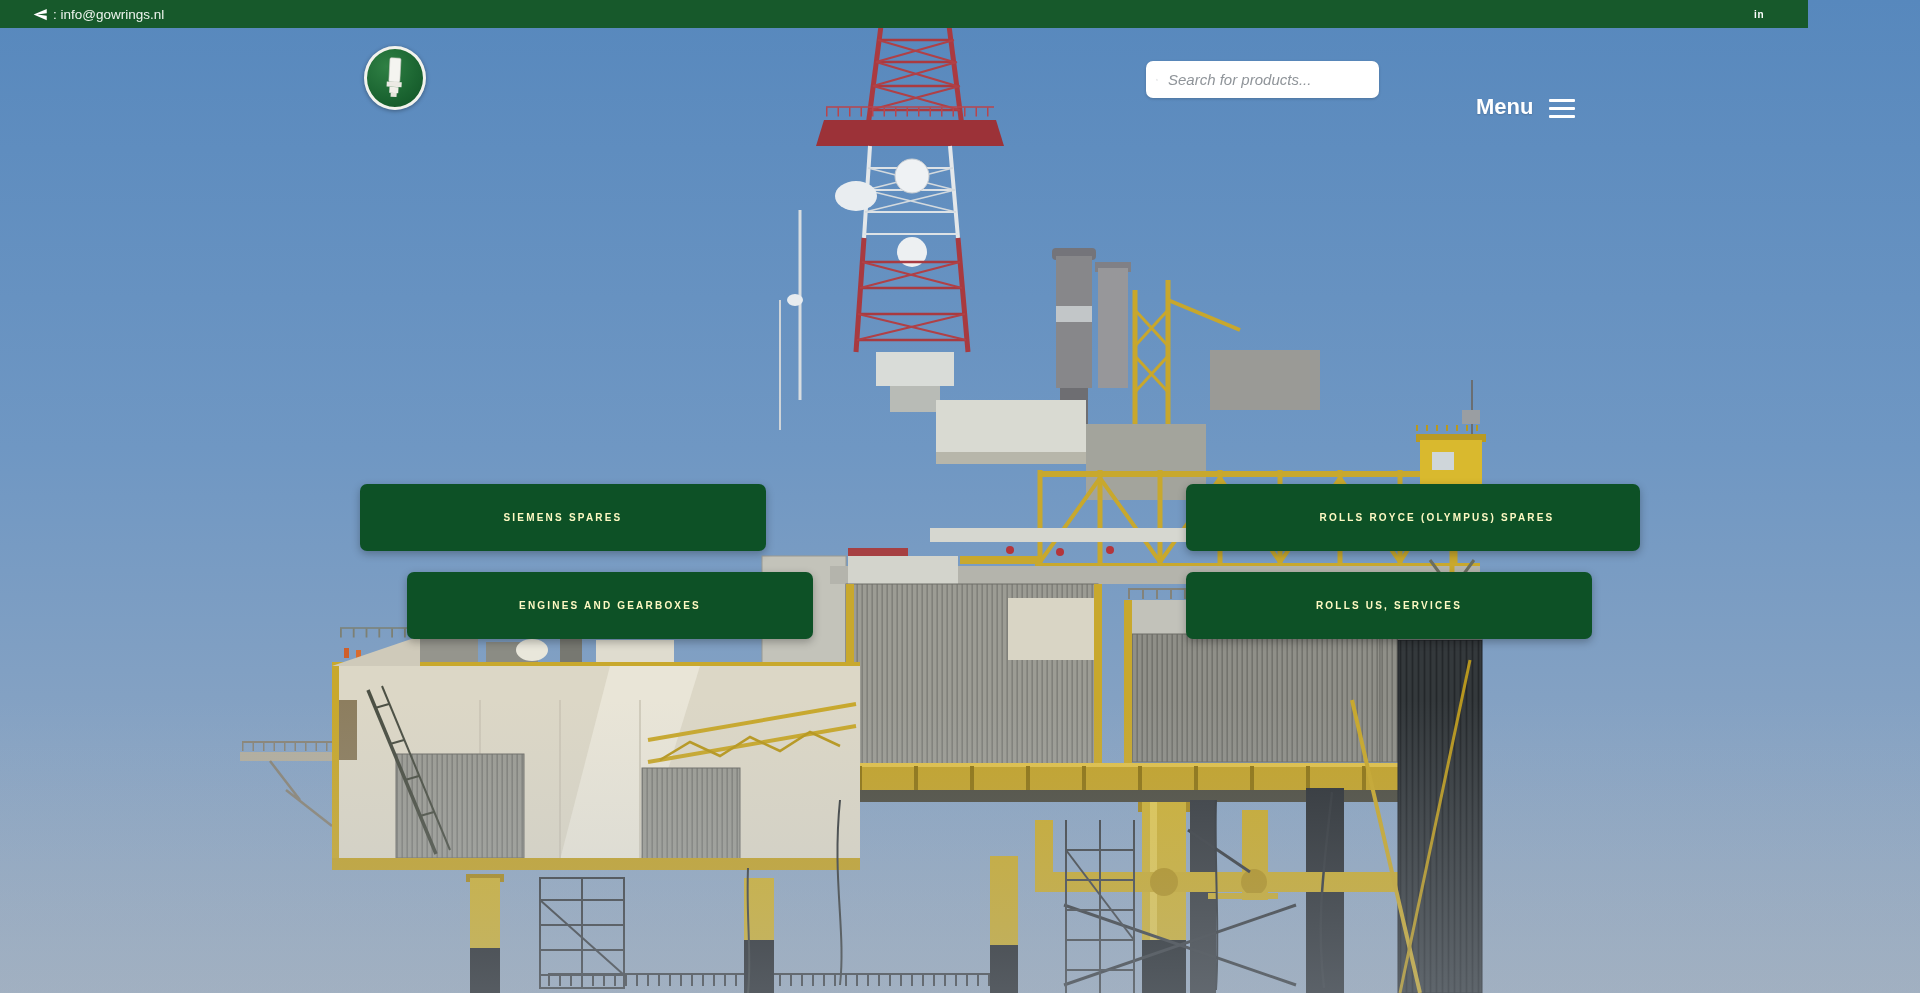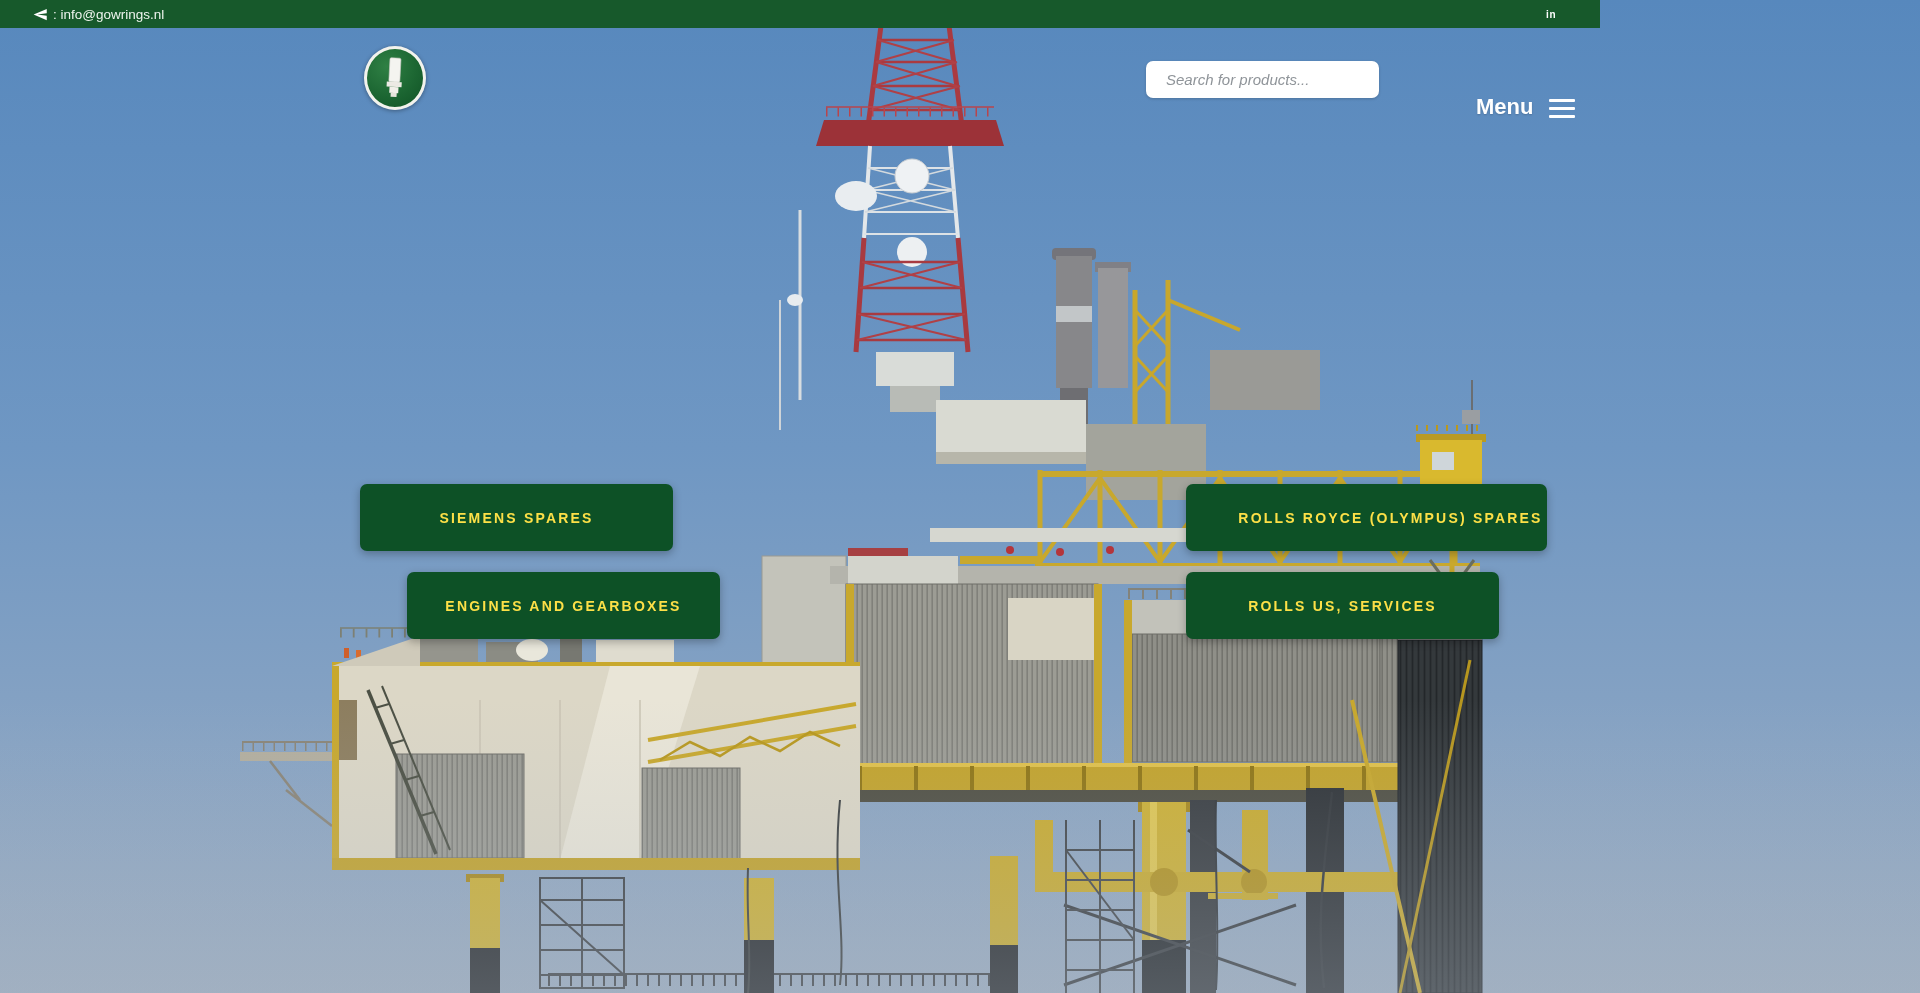--- a/index.html
+++ b/index.html
@@ -2,21 +2,21 @@
 <html><head>
 <meta charset="utf-8">
 <style>
   html,body{margin:0;padding:0;}
   body{
     width:1920px;height:993px;overflow:hidden;position:relative;
     font-family:"Liberation Sans",sans-serif;background:#fff;
   }
   
   .topbar{
-    position:absolute;top:0;left:0;width:1600px;height:28px;background:#17592b;
+    position:absolute;top:0;left:0;width:1808px;height:28px;background:#17592b;
     display:flex;align-items:center;justify-content:space-between;
     padding:0 44px 0 33px;box-sizing:border-box;z-index:30;
   }
   .topbar-left{display:flex;align-items:center;gap:5px;color:#eef4ee;font-size:13.5px;}
   .plane{transform:scaleX(-1);display:block;}
   .linkedin{color:#ffffff;font-weight:700;font-size:10px;letter-spacing:.5px;cursor:pointer;}
   
   .hero{position:absolute;top:0;left:0;width:1920px;height:993px;z-index:1;}
   .hero svg{display:block;width:1920px;height:993px;}
   
@@ -31,31 +31,31 @@
     font-size:20.5px;letter-spacing:2px;line-height:1.1;}
   .wordmark .row2{display:flex;align-items:flex-end;}
   .wordmark .suffix{font-size:9px;letter-spacing:.5px;color:#5c8169;margin-left:4px;margin-bottom:2px;font-weight:700;}
   .search{
     position:absolute;left:1146px;top:61px;width:233px;height:37px;background:#ffffff;
     border-radius:7px;display:flex;align-items:center;padding:0 10px;box-sizing:border-box;
     box-shadow:0 1px 3px rgba(0,0,0,.18);z-index:20;
   }
   .search input{
     border:none;outline:none;flex:1;margin-left:8px;font-size:15px;color:#3b82f6;
-    font-family:"Liberation Sans",sans-serif;font-style:italic;background:transparent;
+    font-family:"Liberation Sans",sans-serif;background:transparent;
   }
   .search input::placeholder{color:#8f9499;font-style:italic;}
   .menu{position:absolute;left:1476px;top:66px;display:flex;align-items:center;gap:16px;z-index:20;cursor:pointer;margin-top:28px;}
   .menu-label{color:#fff;font-size:22px;font-weight:700;text-shadow:0 1px 2px rgba(0,0,0,.18);}
   .hamburger{display:flex;flex-direction:column;gap:5px;padding-top:2px;}
   .hamburger span{display:block;width:26px;height:3px;background:#fff;border-radius:1px;}
   
   .cta{
-    position:absolute;width:313px;height:67px;background:#0d5126;border-radius:7px;
-    color:#fde047;font-size:14px;font-weight:700;letter-spacing:2.2px;
+    position:absolute;width:406px;height:67px;background:#0d5126;border-radius:7px;
+    color:#fef9c3;font-size:10px;font-weight:700;letter-spacing:2.2px;
     display:flex;align-items:center;justify-content:center;text-align:center;
     box-shadow:0 3px 8px rgba(0,0,0,.28);cursor:pointer;text-decoration:none;z-index:10;
   }
   #cta-siemens{left:360px;top:484px;}
   #cta-rolls{left:1186px;top:484px;padding-left:48px;}
   #cta-engines{left:360px;top:572px;margin-left:47px;}
   #cta-about{left:1186px;top:572px;}
 </style>
 </head>
 <body>

